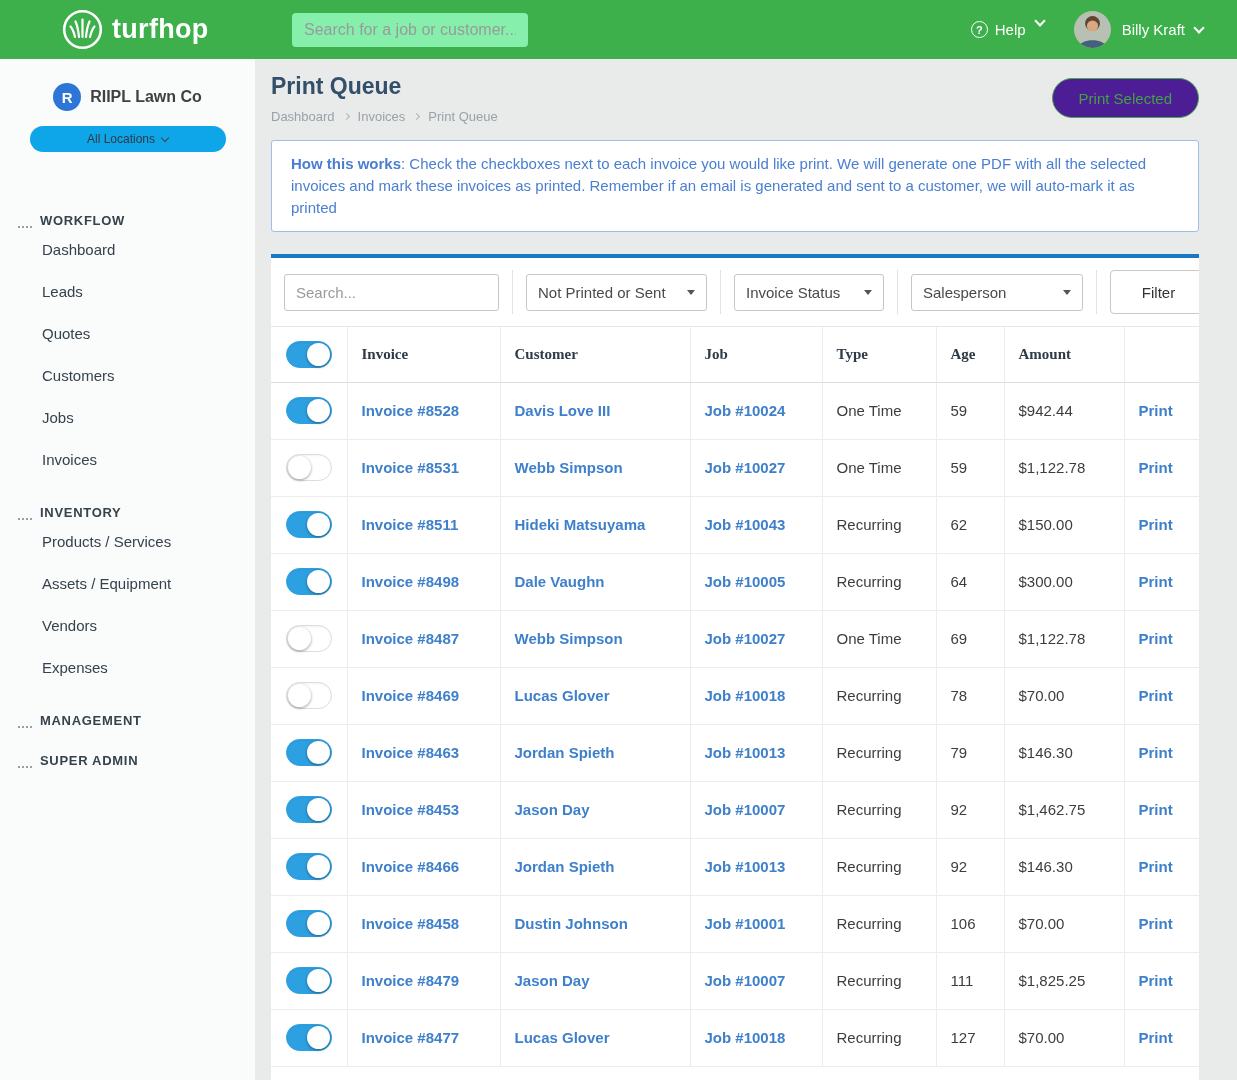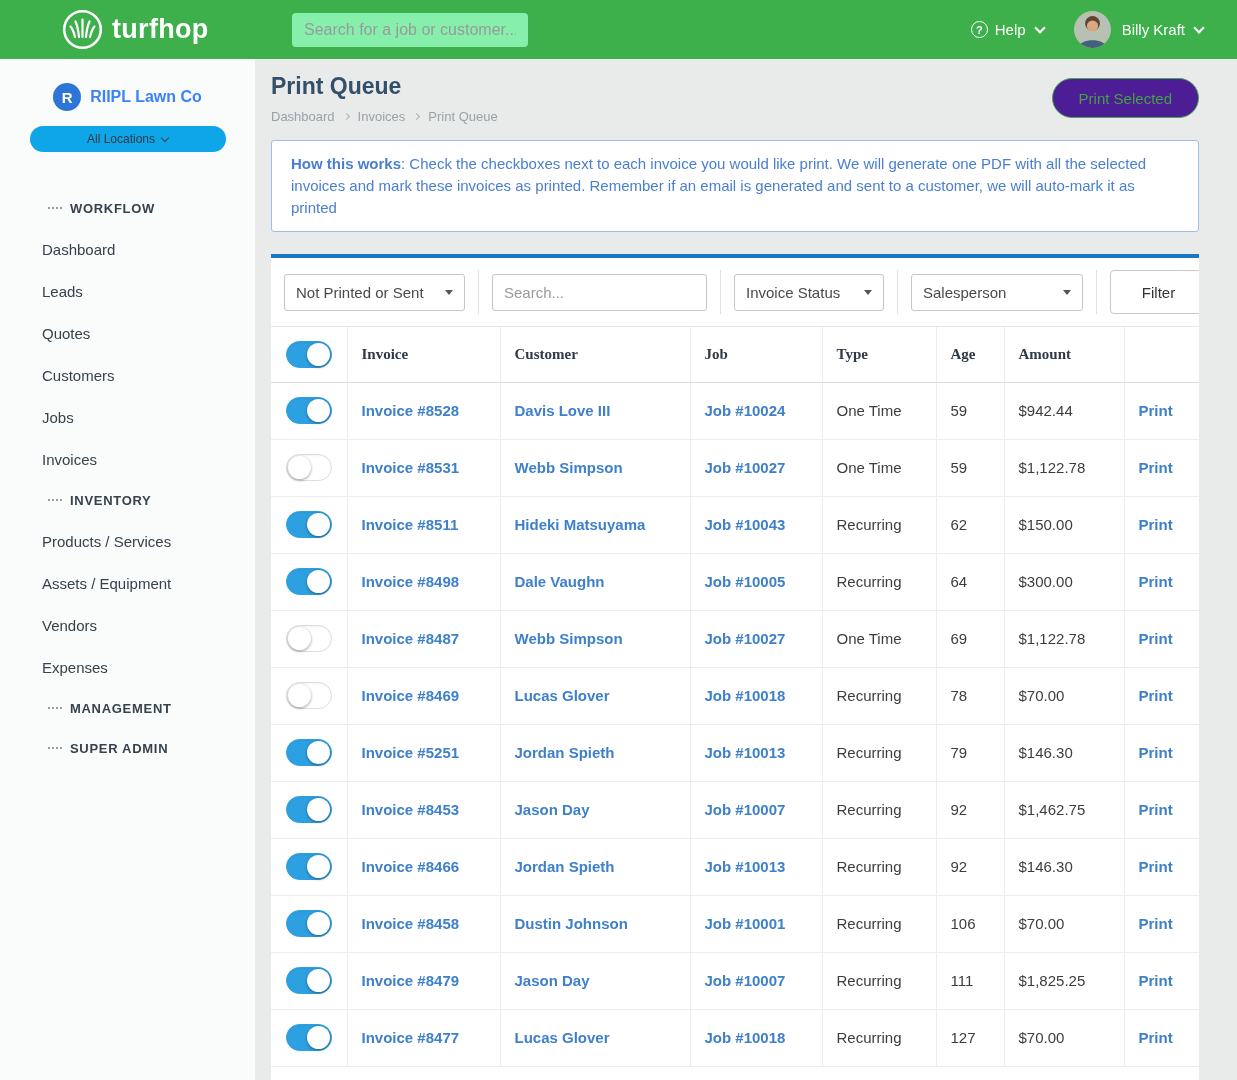--- a/index.html
+++ b/index.html
@@ -9,40 +9,40 @@
   a { text-decoration: none; }
   button { font-family: inherit; }
 
   
   .topbar { height: 59px; background: #3eb04b; display: flex; align-items: center; gap: 36px; }
   .brand { display: flex; align-items: center; margin-left: 62px; width: 194px; flex: none; }
   .brand-text { color: #fff; font-size: 27px; font-weight: 600; letter-spacing: .3px; margin-left: 9px; }
   .topbar-search { width: 236px; height: 34px; border: none; border-radius: 4px; padding: 0 12px; font-size: 16px; color: #555; background: #86efac; outline: none; }
   .topbar-search::placeholder { color: #9a9a9a; }
   .topbar-right { margin-left: auto; display: flex; align-items: center; padding-right: 34px; }
-  .help { display: flex; align-items: center; cursor: pointer; }
+  .help { display: flex; cursor: pointer; }
   .help-icon { width: 17px; height: 17px; border: 1.5px solid #fff; border-radius: 50%; color: #fff; font-size: 11px; font-weight: 700; display: flex; align-items: center; justify-content: center; flex: none; }
   .help-icon::before { content: "?"; }
   .help-label { color: #fff; font-size: 15px; margin-left: 7px; }
   .caret-w { width: 8px; height: 8px; border-right: 2px solid #fff; border-bottom: 2px solid #fff; transform: rotate(45deg); margin-left: 10px; margin-top: -4px; flex: none; }
   .avatar { width: 37px; height: 37px; border-radius: 50%; overflow: hidden; margin-left: 30px; flex: none; }
   .user-name { color: #fff; font-size: 15px; margin-left: 11px; }
 
   
   .app { display: flex; height: 1021px; overflow: hidden; }
 
   
   .sidebar { width: 255px; background: #fafbfb; flex: none; }
   .company { display: flex; align-items: center; justify-content: center; padding-top: 24px; }
   .company-icon { width: 28px; height: 28px; border-radius: 50%; background: #2e75d8; color: #fff; font-size: 15px; font-weight: 700; display: flex; align-items: center; justify-content: center; flex: none; }
-  .company-name { font-size: 16px; font-weight: 600; color: #3b82f6; margin-left: 9px; }
+  .company-name { font-size: 16px; font-weight: 600; color: #404040; margin-left: 9px; }
   .locations { margin: 15px auto 0; width: 196px; height: 26px; border-radius: 13px; background: #0ea5e9; border: none; display: flex; align-items: center; justify-content: center; font-size: 12px; color: #2f3a40; cursor: pointer; }
   .caret-d { width: 6px; height: 6px; border-right: 1.5px solid #444; border-bottom: 1.5px solid #444; transform: rotate(45deg); margin-left: 7px; margin-top: -3px; }
   .sidebar nav { margin-top: 36px; }
-  .nav-section { display: flex; align-items: center; height: 40px; padding-left: 18px; cursor: pointer; margin-left: 30px; }
+  .nav-section { display: flex; align-items: flex-end; height: 40px; padding-left: 18px; cursor: pointer; }
   .dash-icon { width: 14px; border-top: 2px dotted #97a0a6; margin-right: 8px; flex: none; }
   .nav-section-label { font-size: 13px; font-weight: 700; color: #36424c; letter-spacing: .7px; }
   .nav-item { height: 42px; display: flex; align-items: center; padding-left: 42px; font-size: 15px; color: #36424c; cursor: pointer; }
 
   
   .main { flex: 1; display: flex; flex-direction: column; padding: 14px 38px 0 16px; min-width: 0; }
   .page-head { display: flex; justify-content: space-between; align-items: flex-start; flex: none; }
   .page-title { font-size: 23px; font-weight: 700; color: #33506b; }
   .breadcrumb { display: flex; align-items: center; margin-top: 9px; font-size: 13px; color: #99a2a8; }
   .crumb { cursor: pointer; }
@@ -171,27 +171,27 @@
       <button class="btn-print-selected">Print Selected</button>
     </div>
 
     <div class="info-box">
       <b>How this works</b><span>: Check the checkboxes next to each invoice you would like print. We will generate one PDF with all the selected invoices and mark these invoices as printed. Remember if an email is generated and sent to a customer, we will auto-mark it as printed</span>
     </div>
 
     <div class="table-card">
       <div class="filter-row">
         <div class="filter-cell">
+          <input class="filter-search" type="text" placeholder="Search..." style="">
+        </div>
+        <div class="filter-cell">
           <div class="select sel-printed">
             <span>Not Printed or Sent</span>
             <span class="sel-caret"></span>
           </div>
-        </div>
-        <div class="filter-cell">
-          <input class="filter-search" type="text" placeholder="Search..." style="">
         </div>
         <div class="filter-cell">
           <div class="select sel-status">
             <span>Invoice Status</span>
             <span class="sel-caret"></span>
           </div>
         </div>
         <div class="filter-cell">
           <div class="select sel-sales">
             <span>Salesperson</span>
@@ -285,21 +285,21 @@
                 <td><a href="#" class="tlink">Invoice #8469</a></td>
                 <td><a href="#" class="tlink">Lucas Glover</a></td>
                 <td><a href="#" class="tlink">Job #10018</a></td>
                 <td>Recurring</td>
                 <td>78</td>
                 <td>$70.00</td>
                 <td><a href="#" class="tlink">Print</a></td>
               </tr>
               <tr>
                 <td class="cell-toggle"><div class="toggle on"><span class="knob"></span></div></td>
-                <td><a href="#" class="tlink">Invoice #5251</a></td>
+                <td><a href="#" class="tlink">Invoice #8463</a></td>
                 <td><a href="#" class="tlink">Jordan Spieth</a></td>
                 <td><a href="#" class="tlink">Job #10013</a></td>
                 <td>Recurring</td>
                 <td>79</td>
                 <td>$146.30</td>
                 <td><a href="#" class="tlink">Print</a></td>
               </tr>
               <tr>
                 <td class="cell-toggle"><div class="toggle on"><span class="knob"></span></div></td>
                 <td><a href="#" class="tlink">Invoice #8453</a></td>

